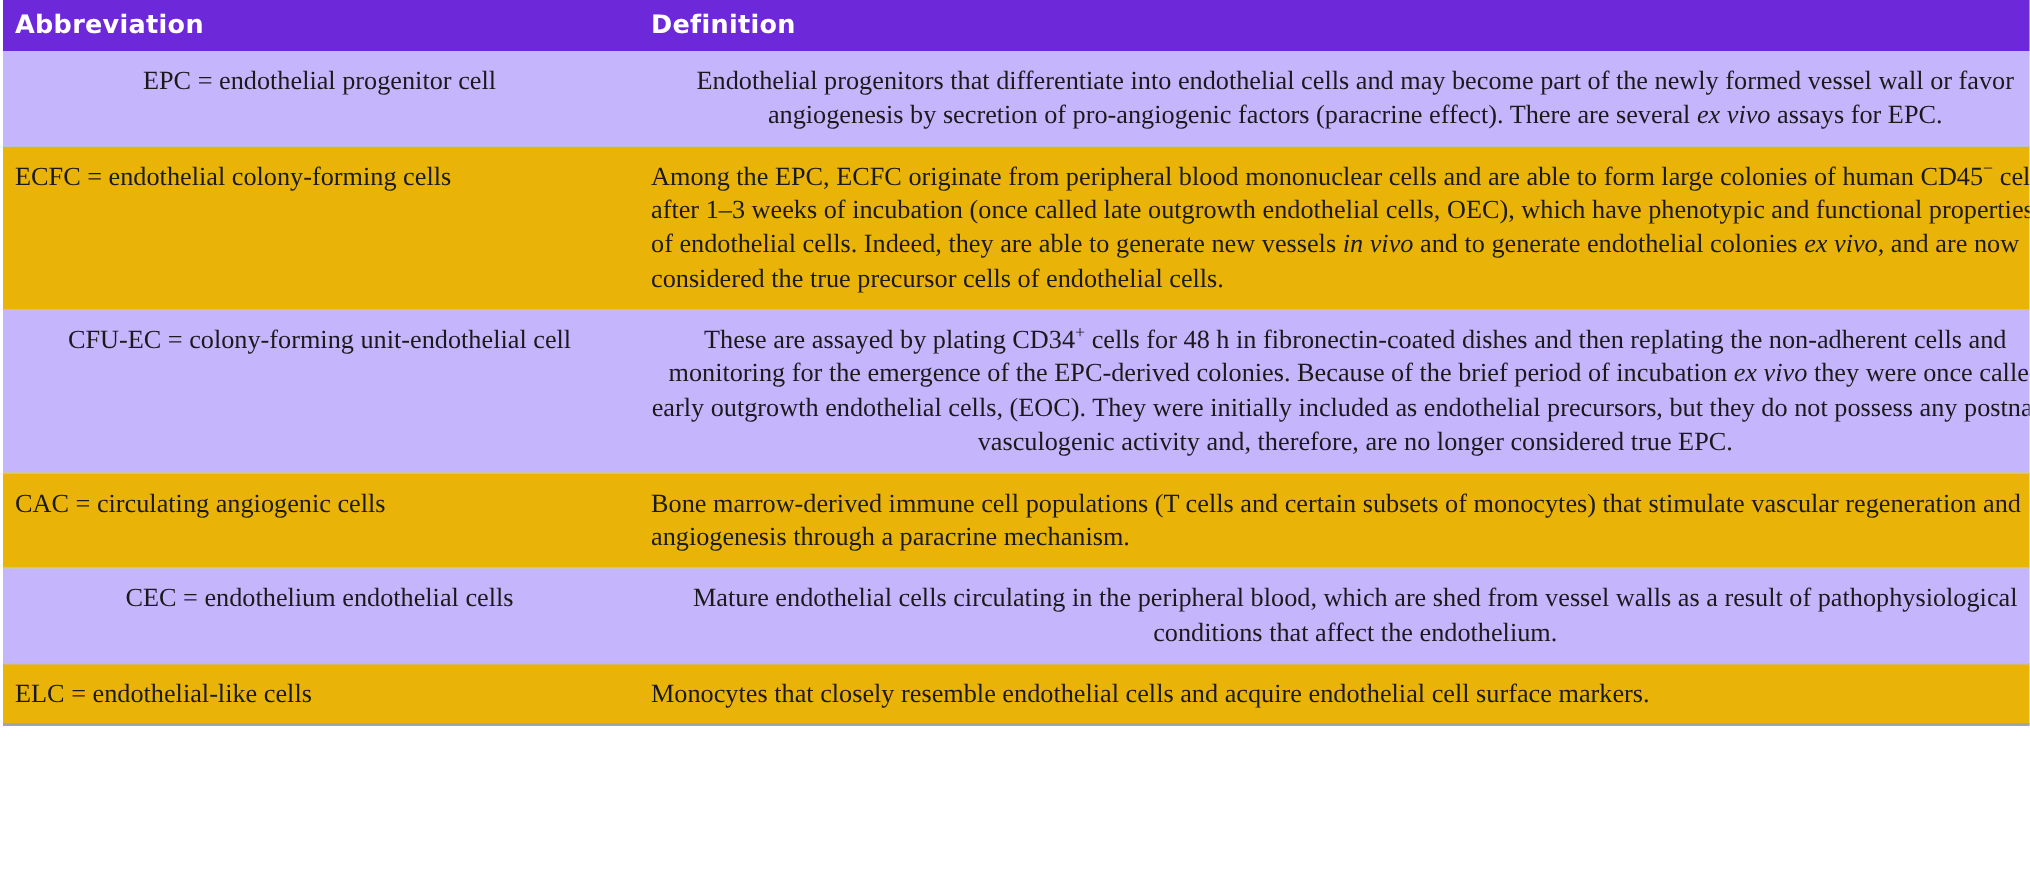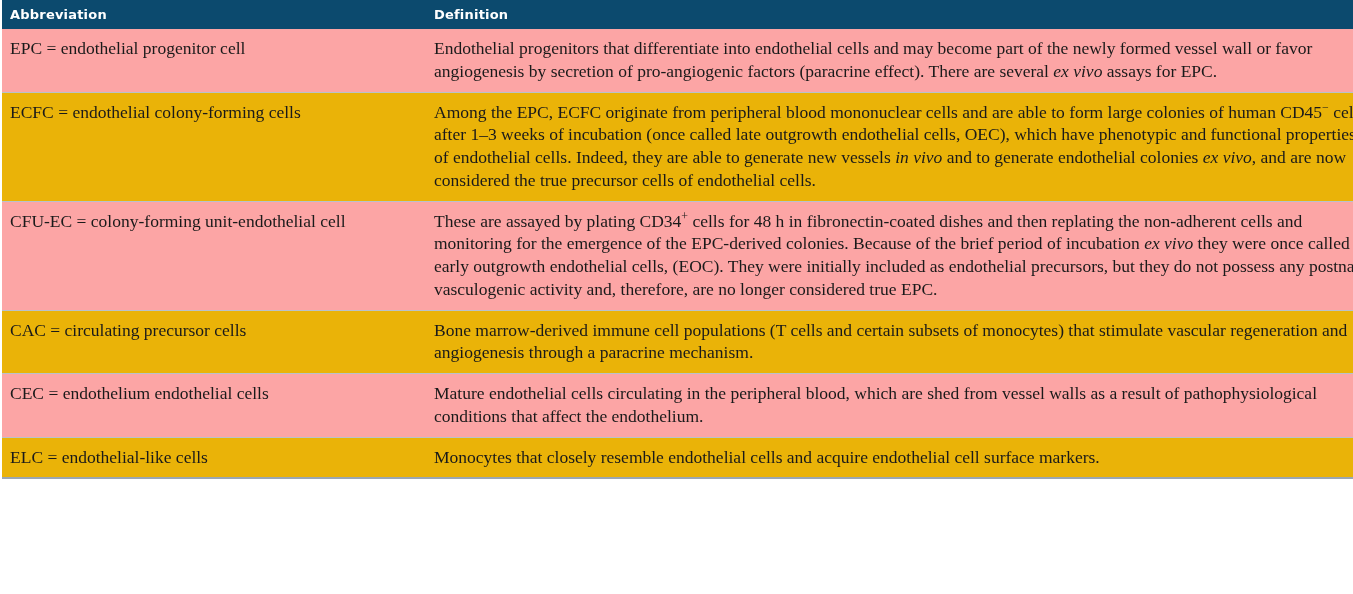--- a/index.html
+++ b/index.html
@@ -19,25 +19,25 @@
     box-sizing: border-box;
     padding: 0;
   }
   table.abbrev-table {
     width: 1349px;
     margin: 0 0 0 2px;
     border-collapse: collapse;
     table-layout: fixed;
   }
   table.abbrev-table thead th {
-    background: #0c4a6e;
+    background: #6d28d9;
     color: #ffffff;
     font-family: "DejaVu Sans", sans-serif;
     font-weight: bold;
-    font-size: 13px;
+    font-size: 17px;
     text-align: left;
     padding: 7px 8px 7px 8px;
     letter-spacing: 0.2px;
     vertical-align: middle;
     border: none;
   }
   table.abbrev-table thead th.col-abbrev { width: 408px; }
   table.abbrev-table thead th.col-def { width: 941px; }
 
   table.abbrev-table td {
@@ -45,21 +45,22 @@
     font-size: 17.5px;
     line-height: 1.30;
     padding: 8px 10px 9px 8px;
     border-bottom: 1px solid #b9c2ca;
     border-top: none;
   }
   table.abbrev-table tr.row-shade td {
     background: #eab308;
   }
   table.abbrev-table tr.row-plain td {
-    background: #fca5a5;
+    background: #c4b5fd;
+    text-align: center;
   }
   table.abbrev-table tr.last-row td {
     border-bottom: 2px solid #9aa7b2;
     margin-top: 36px;
   }
   td.cell-abbrev {
     padding-left: 10px;
   }
   td.cell-def {
     padding-left: 10px;
@@ -92,21 +93,21 @@
           <span class="def-text">Among the EPC, ECFC originate from peripheral blood mononuclear cells and are able to form large colonies of human CD45<sup>−</sup> cells after 1–3 weeks of incubation (once called late outgrowth endothelial cells, OEC), which have phenotypic and functional properties of endothelial cells. Indeed, they are able to generate new vessels <i>in vivo</i> and to generate endothelial colonies <i>ex vivo</i>, and are now considered the true precursor cells of endothelial cells.</span>
         </td>
       </tr>
       <tr class="row-plain">
         <td class="cell-abbrev">CFU-EC = colony-forming unit-endothelial cell</td>
         <td class="cell-def">
           <span class="def-text">These are assayed by plating CD34<sup>+</sup> cells for 48 h in fibronectin-coated dishes and then replating the non-adherent cells and monitoring for  the emergence of the EPC-derived colonies. Because of the brief period of incubation <i>ex vivo</i> they were once called early outgrowth endothelial cells, (EOC). They were initially included as endothelial precursors, but they do not possess any postnatal vasculogenic activity and, therefore, are no longer considered true EPC.</span>
         </td>
       </tr>
       <tr class="row-shade">
-        <td class="cell-abbrev">CAC = circulating precursor cells</td>
+        <td class="cell-abbrev">CAC = circulating angiogenic cells</td>
         <td class="cell-def">
           <span class="def-text">Bone marrow-derived immune cell populations (T cells and certain subsets of monocytes) that stimulate vascular regeneration and angiogenesis through a paracrine mechanism.</span>
         </td>
       </tr>
       <tr class="row-plain">
         <td class="cell-abbrev">CEC = endothelium endothelial cells</td>
         <td class="cell-def">
           <span class="def-text">Mature endothelial cells circulating in the peripheral blood, which are shed from  vessel walls as a result of pathophysiological conditions that affect the endothelium.</span>
         </td>
       </tr>

